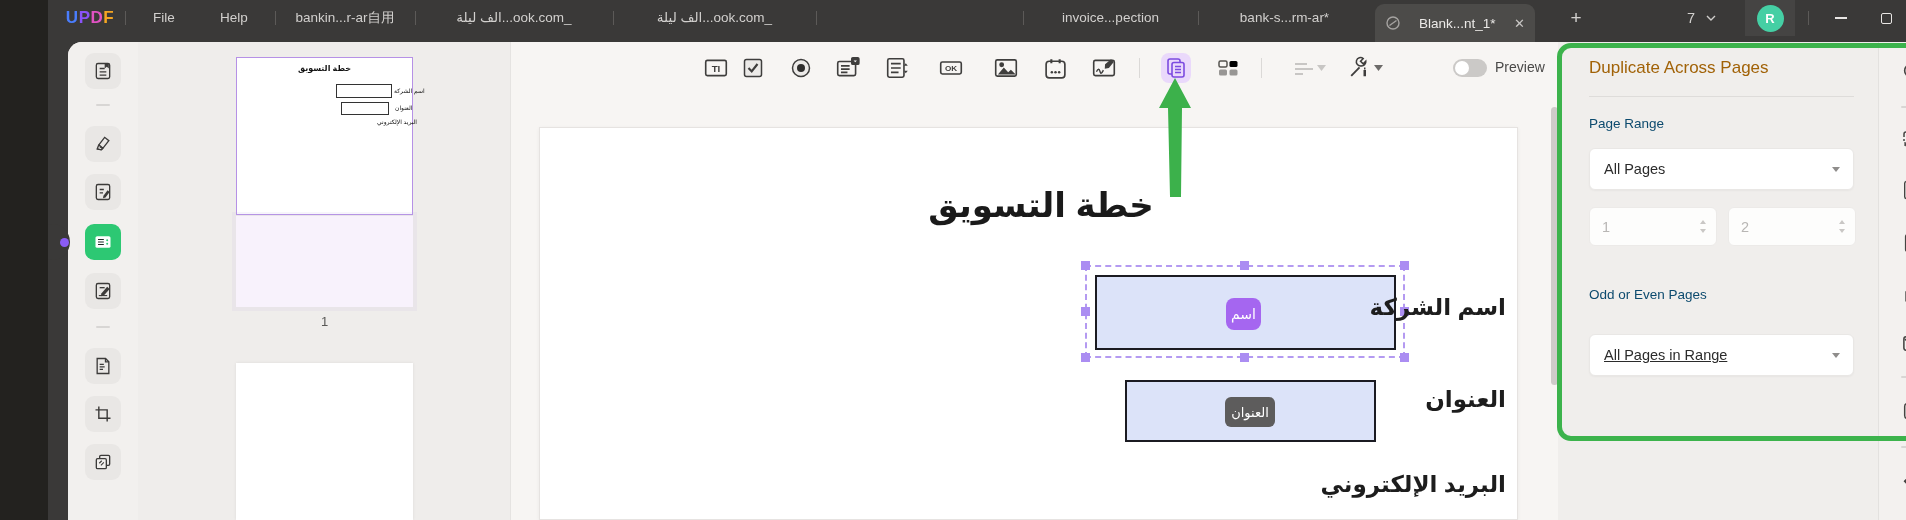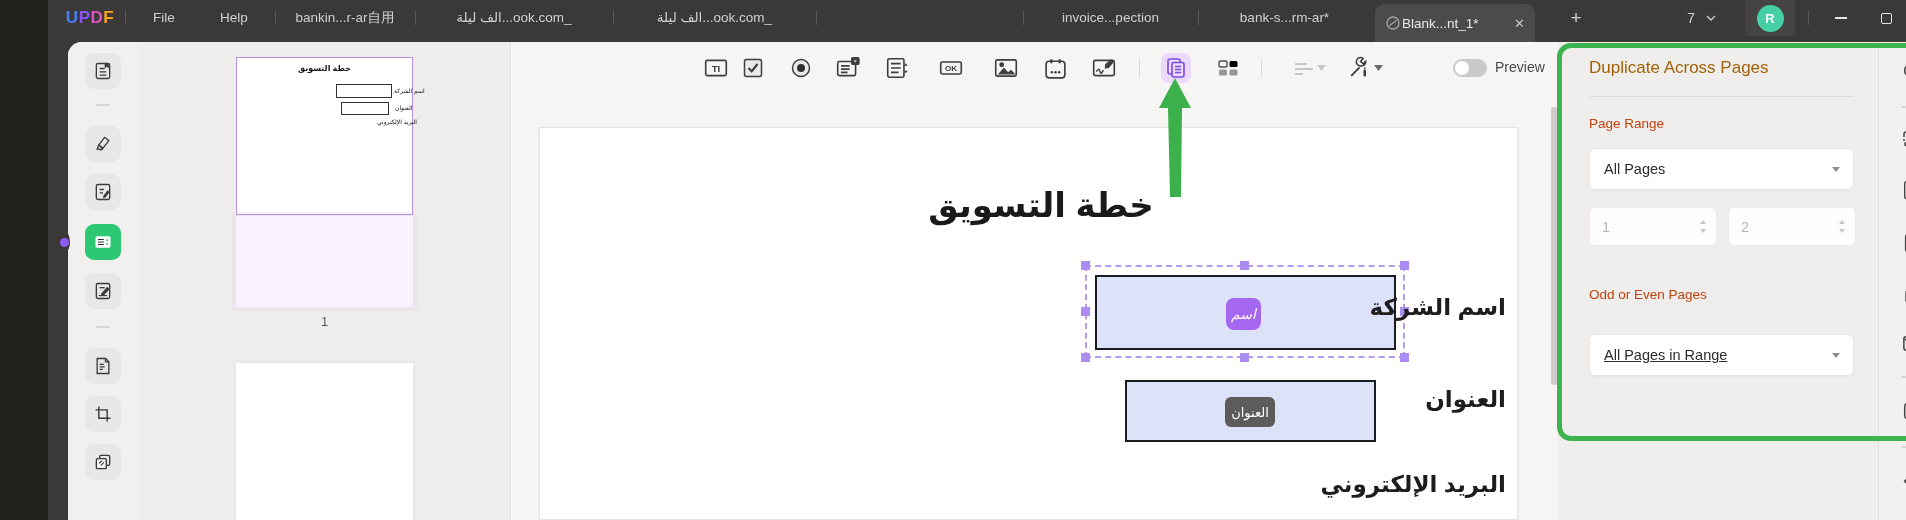--- a/index.html
+++ b/index.html
@@ -6,21 +6,21 @@
   *{box-sizing:border-box;font-family:"Liberation Sans","DejaVu Sans",sans-serif;}
   .root{position:relative;width:1906px;height:520px;background:#3a3938;overflow:hidden;margin-left:48px;}
   .abs{position:absolute;}
 
   
   .titlebar{position:absolute;left:0;top:0;width:1906px;height:42px;background:#3a3938;color:#d6d4d2;}
   .tb-item{position:absolute;top:0;height:36px;line-height:36px;font-size:13.5px;text-align:center;color:#d2d0ce;white-space:nowrap;overflow:hidden;}
   .tb-logo{font-weight:bold;font-size:17px;letter-spacing:.5px;line-height:36px;}
   .tb-div{position:absolute;top:11px;width:1px;height:14px;background:#5c5a58;}
   .tab-cell{text-overflow:ellipsis;padding:0 10px;cursor:default;}
-  .active-tab{position:absolute;left:1327px;top:4px;width:160px;height:38px;background:#4c4b49;border-radius:9px 9px 0 0;display:flex;align-items:center;gap:1px;padding:0 10px;}
+  .active-tab{position:absolute;left:1327px;top:4px;width:160px;height:38px;background:#4c4b49;border-radius:9px 9px 0 0;display:flex;align-items:center;gap:18px;padding:0 10px;}
   .active-tab .lbl{font-size:13.5px;color:#eceae8;white-space:nowrap;overflow:hidden;text-overflow:ellipsis;flex:1;text-align:left;padding-top:0px;}
   .tab-close{color:#c9c7c5;font-size:13px;line-height:13px;}
   .win-btn{position:absolute;top:0;width:24px;height:36px;display:flex;align-items:center;justify-content:center;color:#e8e6e4;}
   .avatar-wrap{position:absolute;left:1697px;top:0;width:50px;height:36px;background:#454443;display:flex;align-items:center;justify-content:center;}
   .avatar{width:27px;height:27px;border-radius:50%;background:#45cfa4;color:#fff;font-size:13px;font-weight:bold;display:flex;align-items:center;justify-content:center;}
 
   
   .content{position:absolute;left:20px;top:42px;width:1876px;height:478px;border-top-left-radius:14px;overflow:hidden;background:#f7f5f3;}
   .sidebar{position:absolute;left:0;top:0;width:70px;height:478px;background:#f2f0ee;}
   .thumbs{position:absolute;left:70px;top:0;width:373px;height:478px;background:#efedeb;border-right:1px solid #e5e3e1;}
@@ -53,29 +53,29 @@
   .toggle .knob{position:absolute;left:2px;top:2px;width:14px;height:14px;border-radius:50%;background:#fff;}
   .preview-lbl{position:absolute;left:984px;top:17px;font-size:14px;color:#4a4948;}
 
   
   .page{position:absolute;left:28px;top:85px;width:979px;height:393px;background:#ffffff;border:1px solid #e6e3e1;box-shadow:0 1px 4px rgba(0,0,0,.05);}
   .doc-title{position:absolute;left:280px;top:143px;width:500px;text-align:center;font-size:34px;font-weight:bold;color:#1a1a1a;direction:rtl;}
   .fld-label{position:absolute;left:790px;width:205px;text-align:right;font-weight:bold;color:#1d1d1d;font-size:23px;direction:rtl;white-space:nowrap;}
   .fld1-sel{position:absolute;left:574px;top:223px;width:320px;height:93px;border:2px dashed #b49af1;}
   .fld1{position:absolute;left:584px;top:233px;width:301px;height:75px;background:#dce3f9;border:2px solid #1b1b22;}
   .handle{position:absolute;width:9px;height:9px;background:#ab8df2;}
-  .badge1{position:absolute;left:715px;top:256px;width:35px;height:32px;background:#a566f0;border-radius:8px;color:#fff;font-size:14px;display:flex;align-items:center;justify-content:center;direction:rtl;font-style:italic;}
+  .badge1{position:absolute;left:715px;top:256px;width:35px;height:32px;background:#a566f0;border-radius:8px;color:#fff;font-size:14px;display:flex;align-items:center;justify-content:center;direction:rtl;}
   .fld2{position:absolute;left:614px;top:338px;width:251px;height:62px;background:#dce3f9;border:2px solid #1b1b22;}
   .badge2{position:absolute;left:714px;top:355px;width:50px;height:30px;background:#5d5c5c;border-radius:6px;color:#fff;font-size:13px;display:flex;align-items:center;justify-content:center;direction:rtl;}
   .canvas-scroll{position:absolute;left:1040px;top:65px;width:7px;height:278px;border-radius:4px;background:#cecbc9;}
 
   
   .panel-title{position:absolute;left:31px;top:16px;font-size:17px;color:#a16207;}
   .panel-hr{position:absolute;left:31px;top:54px;width:265px;height:1px;background:#dedcda;}
-  .panel-lbl{position:absolute;left:31px;font-size:13.5px;color:#c2410c;}
+  .panel-lbl{position:absolute;left:31px;font-size:13.5px;color:#0c4a6e;}
   .dd{position:absolute;left:31px;width:265px;height:42px;background:#fff;border:1px solid #e9e7e5;border-radius:6px;box-shadow:0 1px 2px rgba(0,0,0,.04);display:flex;align-items:center;padding:0 14px;font-size:14.5px;color:#2b2b2b;}
   .dd .caret{position:absolute;right:13px;top:18px;width:0;height:0;border-left:4.5px solid transparent;border-right:4.5px solid transparent;border-top:5.5px solid #8f8d8b;}
   .spin{position:absolute;top:165px;width:128px;height:39px;background:#fdfdfc;border:1px solid #eceae8;border-radius:6px;display:flex;align-items:center;padding:0 12px;font-size:14.5px;color:#b8b6b4;}
   .spin .arr{position:absolute;right:10px;width:0;height:0;border-left:3.5px solid transparent;border-right:3.5px solid transparent;}
   .arr-up{top:12px;border-bottom:4.5px solid #c9c7c5;}
   .arr-dn{bottom:12px;border-top:4.5px solid #c9c7c5;}
 
   
   .rs-btn{position:absolute;left:21px;width:24px;height:24px;display:flex;align-items:center;justify-content:center;color:#454442;}
   .rs-div{position:absolute;left:22px;width:22px;height:2px;background:#d8d6d4;border-radius:1px;}

